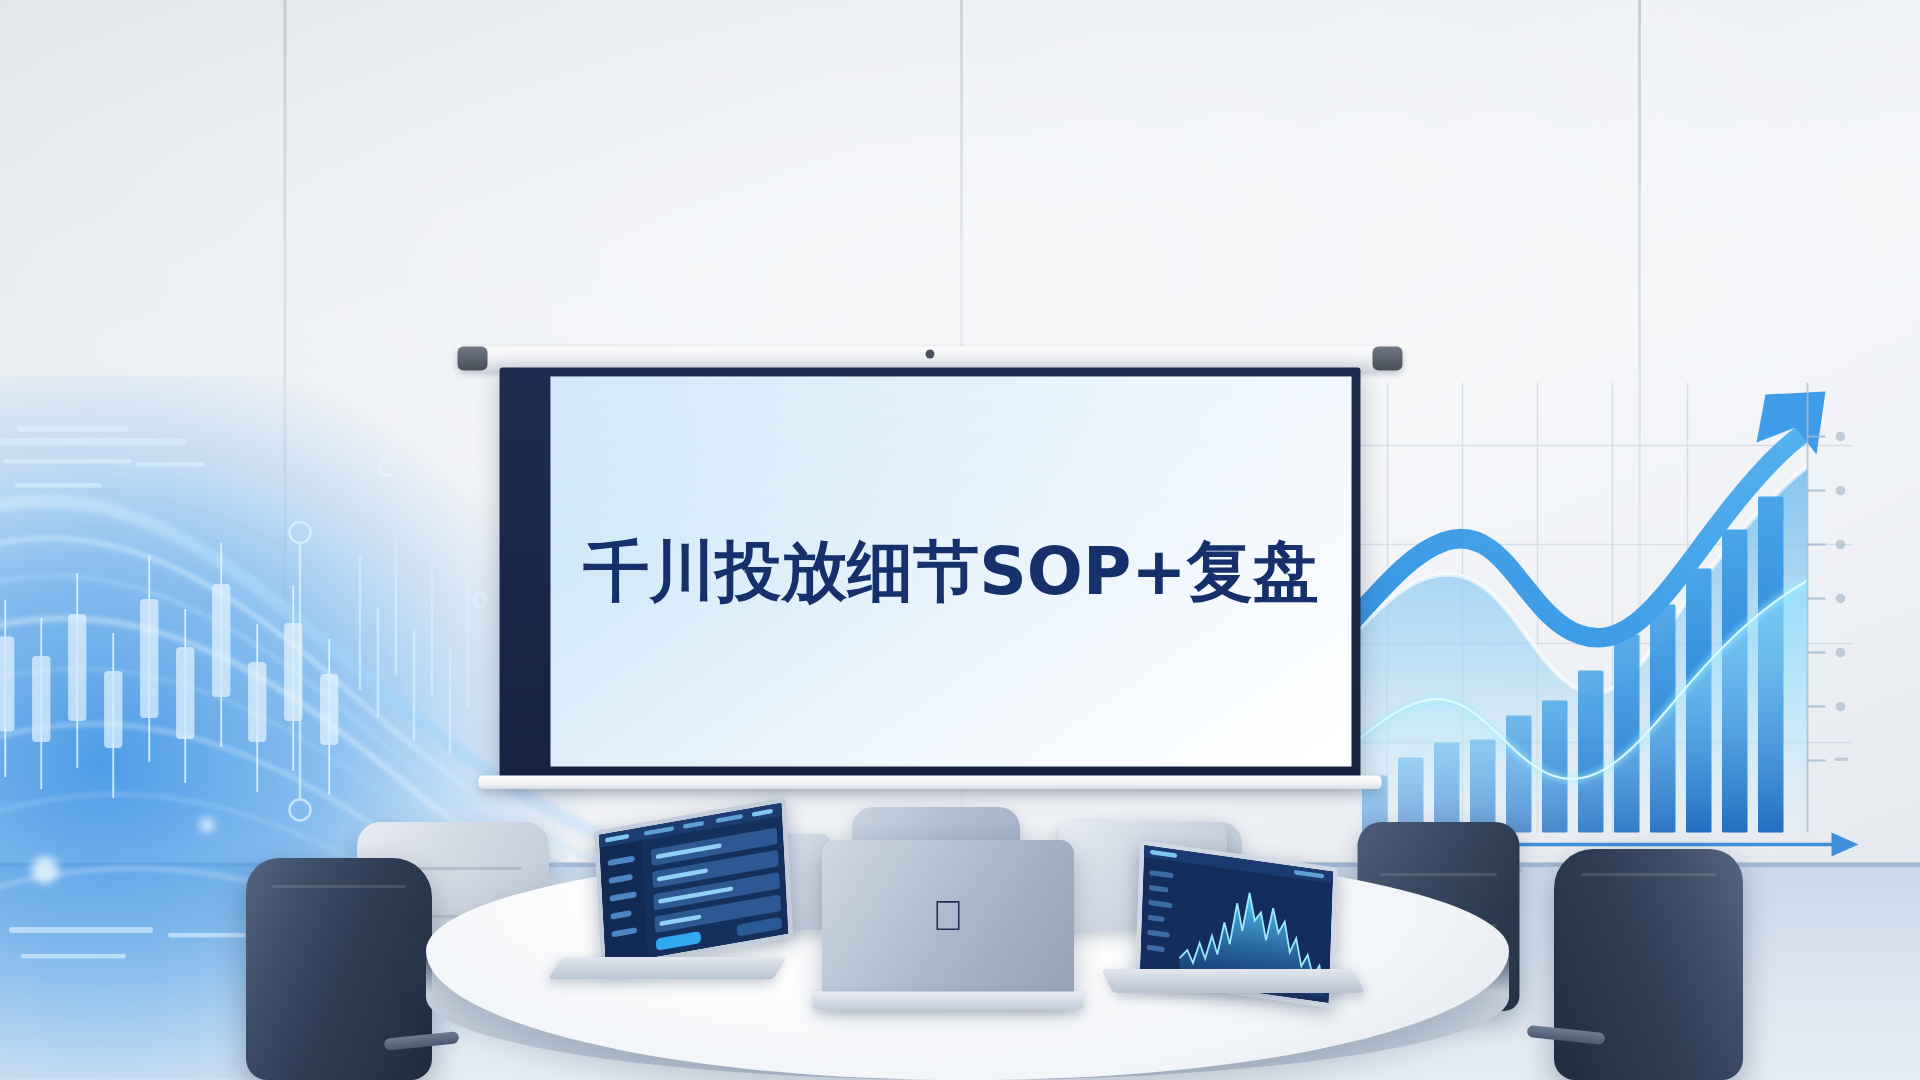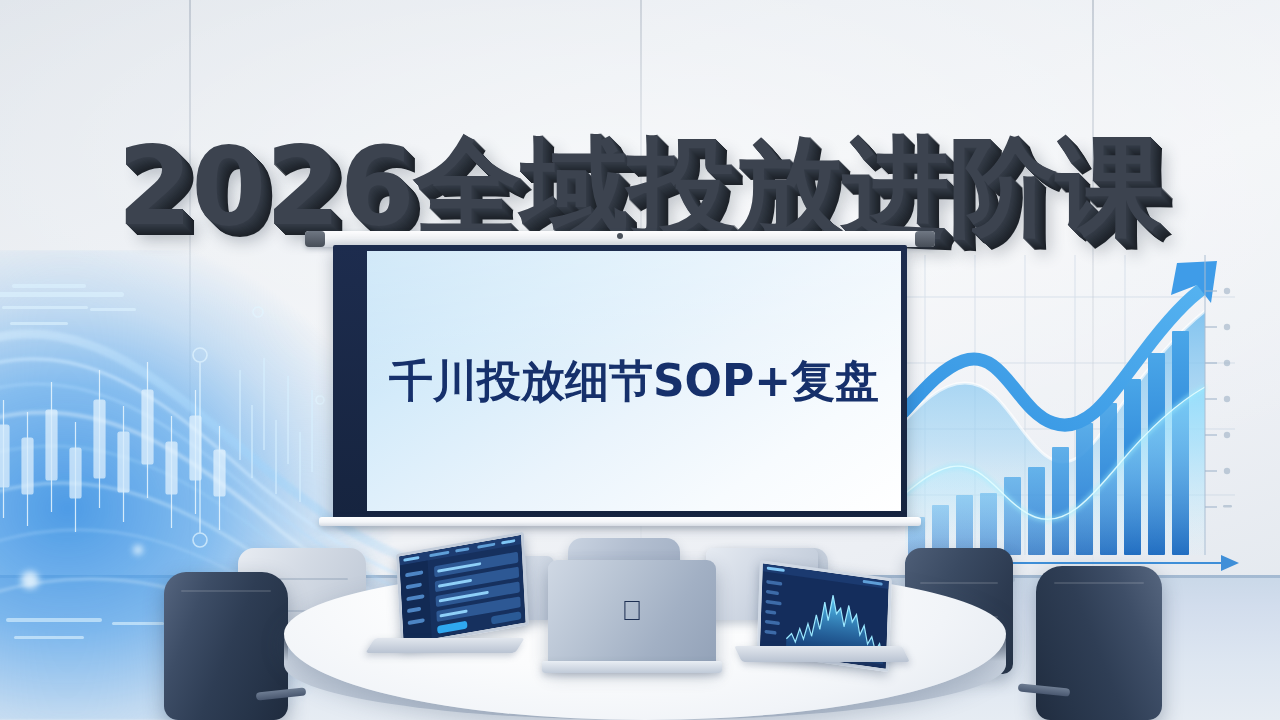--- a/index.html
+++ b/index.html
@@ -372,21 +372,20 @@
         <rect x="318" y="250" width="9" height="2.4" rx="1.2"></rect>
       </g>
       <g fill="#a9bccf" opacity=".55">
         <rect x="-4" y="322" width="26" height="5" rx="2.5"></rect>
         <rect x="88" y="322" width="22" height="5" rx="2.5"></rect>
         <rect x="166" y="322" width="30" height="5" rx="2.5"></rect>
       </g>
     </svg>
   </div>
 
-  <h1 class="title">2026全域投放进阶课</h1>
 
   <div class="proj">
     <div class="proj-case"></div>
     <div class="proj-cap l"></div>
     <div class="proj-cap r"></div>
     <div class="proj-knob"></div>
 
     <div class="proj-frame">
       <div class="proj-screen">
         <div class="proj-screen-gloss"></div>

